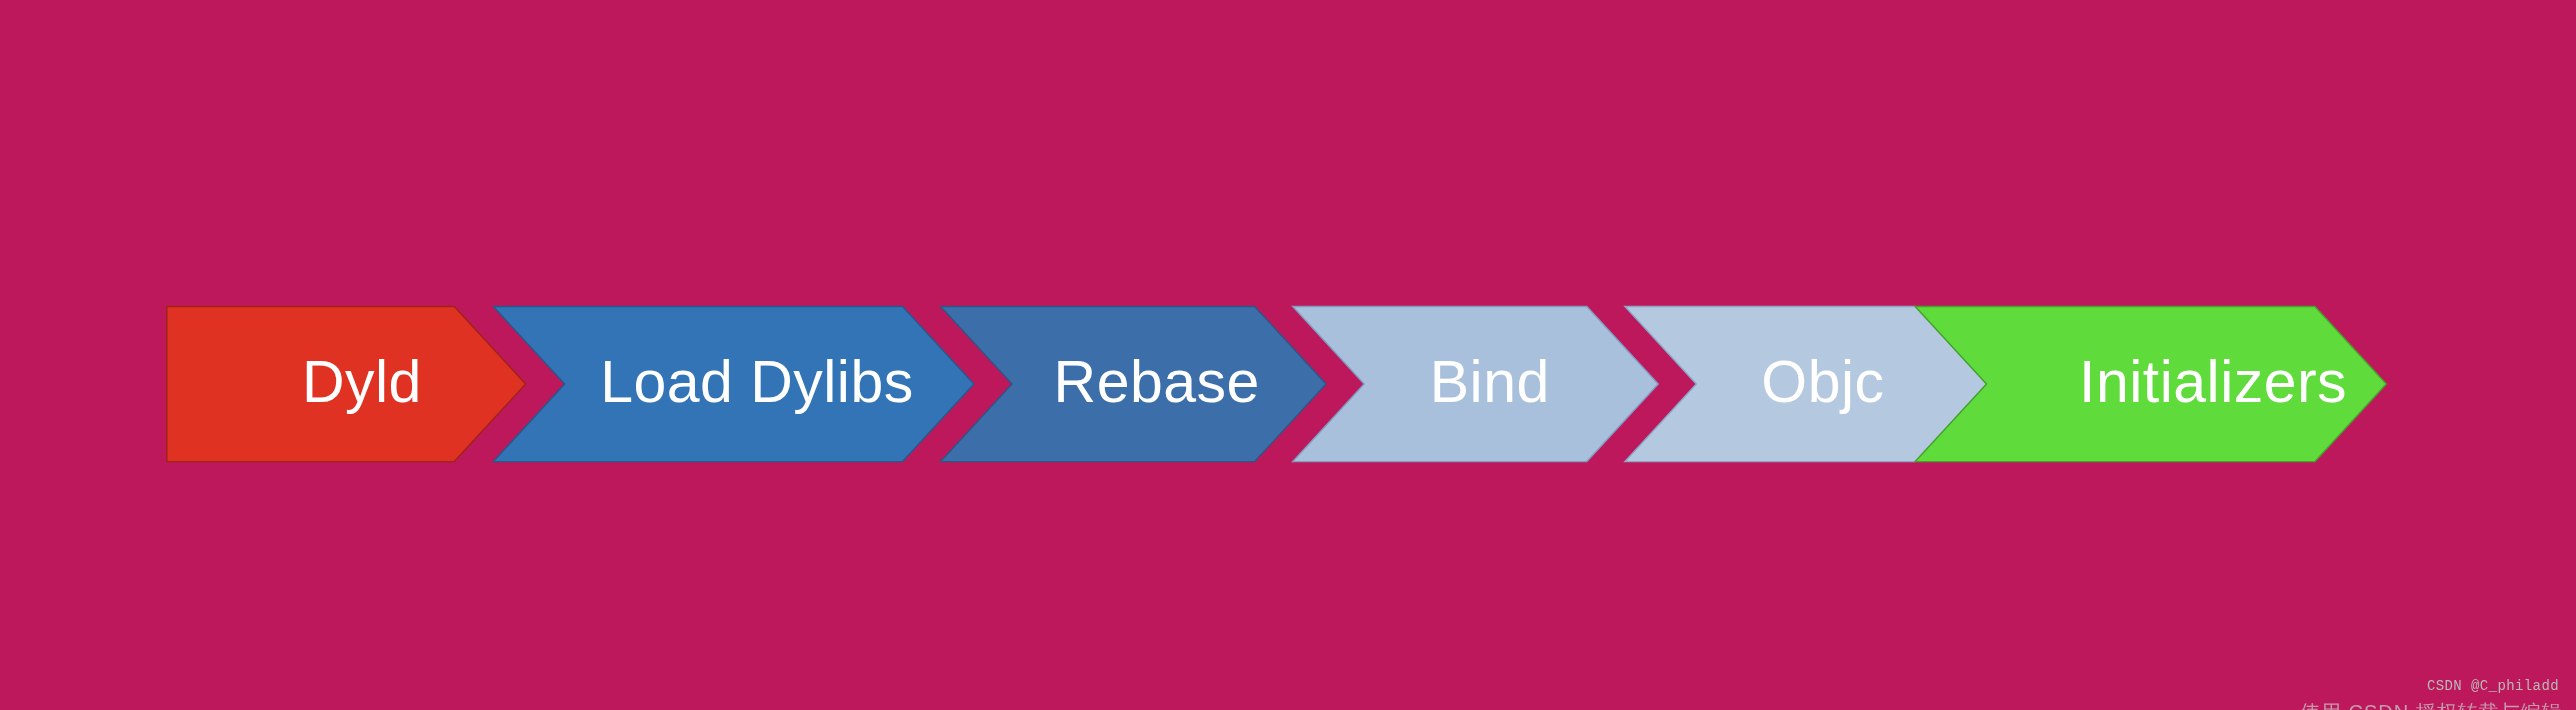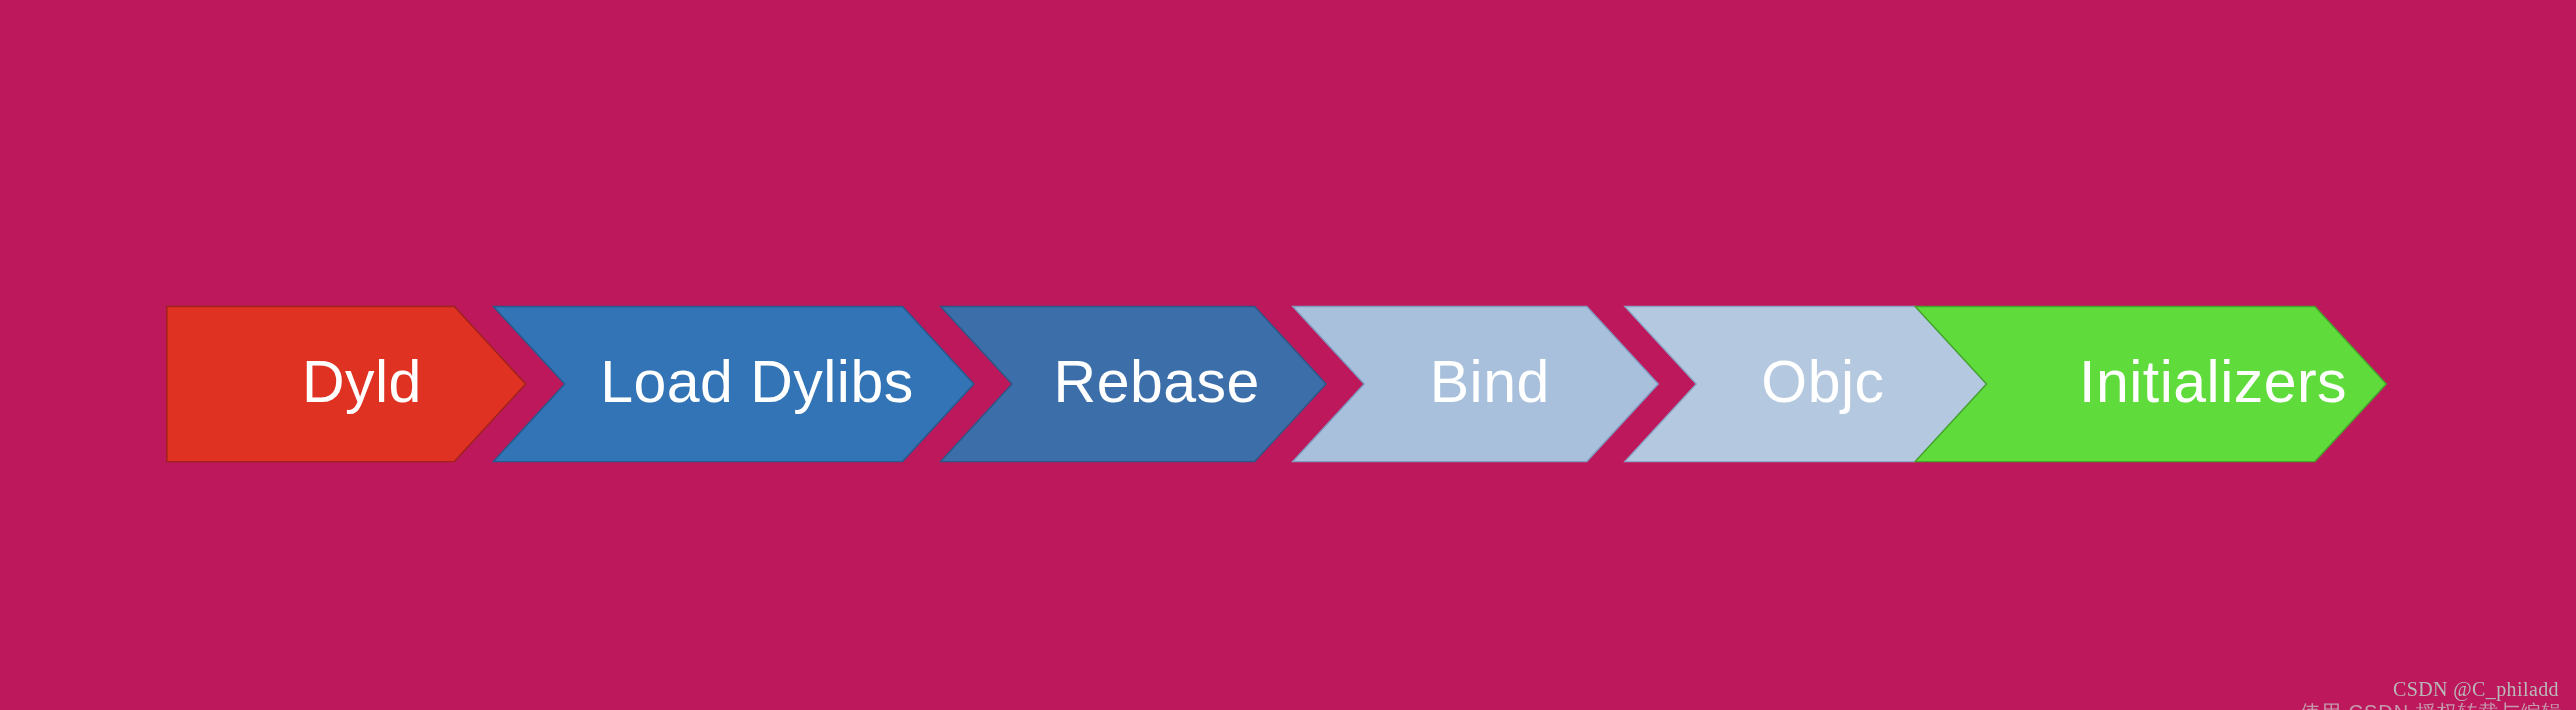--- a/index.html
+++ b/index.html
@@ -37,22 +37,22 @@
     text-anchor: middle;
     dominant-baseline: middle;
     letter-spacing: 0.5px;
   }
 
   
   #watermark {
     position: absolute;
     right: 17px;
     top: 678px;
-    font-family: Liberation Serif, serif;
-    font-size: 20px;
+    font-family: Liberation Mono, monospace;
+    font-size: 14px;
     color: #b9b9b9;
     letter-spacing: 0.4px;
     white-space: nowrap;
   }
 
   #bottom-cut-text {
     position: absolute;
     right: 13.3px;
     top: 702px;
     font-family: "Liberation Sans", sans-serif;

